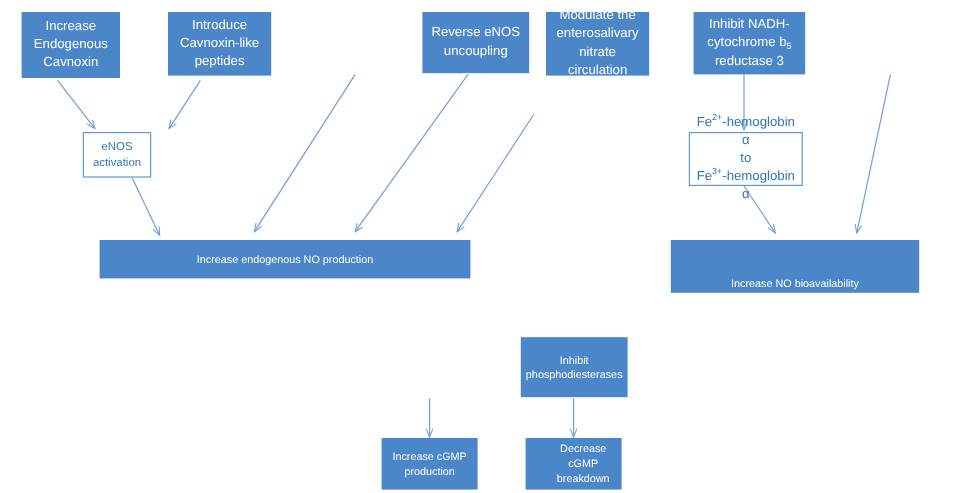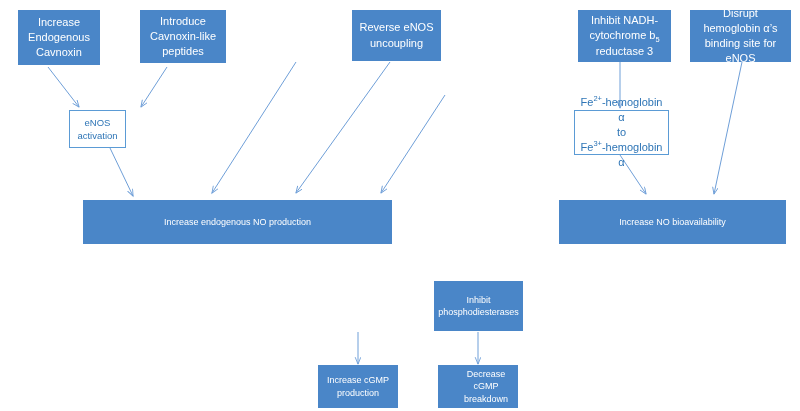--- a/index.html
+++ b/index.html
@@ -91,42 +91,42 @@
 
   <div class="node filled fs-small" style="left:140px; top:10px; width:86px;  height:53px;">
     <span class="lbl">Introduce Cavnoxin-like peptides</span>
   </div>
 
 
   <div class="node filled fs-small" style="left:352px; top:10px; width:89px;  height:51px;">
     <span class="lbl">Reverse eNOS uncoupling</span>
   </div>
 
+  <div class="node filled fs-small" style="left:455px; top:10px; width:86px;  height:53px;">
+    <span class="lbl">Modulate the enterosalivary nitrate circulation</span>
+  </div>
 
   <div class="node filled fs-small" style="left:578px; top:10px; width:93px;  height:52px;">
     <span class="lbl">Inhibit NADH-cytochrome b<sub>5</sub> reductase 3</span>
   </div>
 
-  <div class="node filled fs-small" style="left:690px; top:10px; width:101px; height:52px;">
-    <span class="lbl">Disrupt hemoglobin α’s binding site for eNOS</span>
-  </div>
 
   <div class="node outlined fs-big" style="left:69px; top:110px; width:57px; height:38px;">
     <span class="lbl">eNOS activation</span>
   </div>
 
   <div class="node outlined fs-small" style="left:574px; top:110px; width:95px; height:45px;">
     <span class="lbl">Fe<sup>2+</sup>-hemoglobin α<br>to<br>Fe<sup>3+</sup>-hemoglobin α</span>
   </div>
 
-  <div class="node filled fs-mid" style="left:83px;  top:200px; width:309px; height:44px;">
+  <div class="node filled fs-mid" style="left:83px;  top:200px; width:309px; height:32px;">
     <span class="lbl">Increase endogenous NO production</span>
   </div>
 
-  <div class="node filled fs-mid" style="left:559px; top:200px; width:227px; height:44px;">
+  <div class="node filled fs-mid" style="left:559px; top:200px; width:207px; height:44px;align-items:flex-end;">
     <span class="lbl">Increase NO bioavailability</span>
   </div>
 
 
   <div class="node filled fs-mid" style="left:434px; top:281px; width:89px; height:50px;">
     <span class="lbl">Inhibit phosphodiesterases</span>
   </div>
 
   <div class="node filled fs-mid" style="left:318px; top:365px; width:80px; height:43px;">
     <span class="lbl">Increase cGMP production</span>

